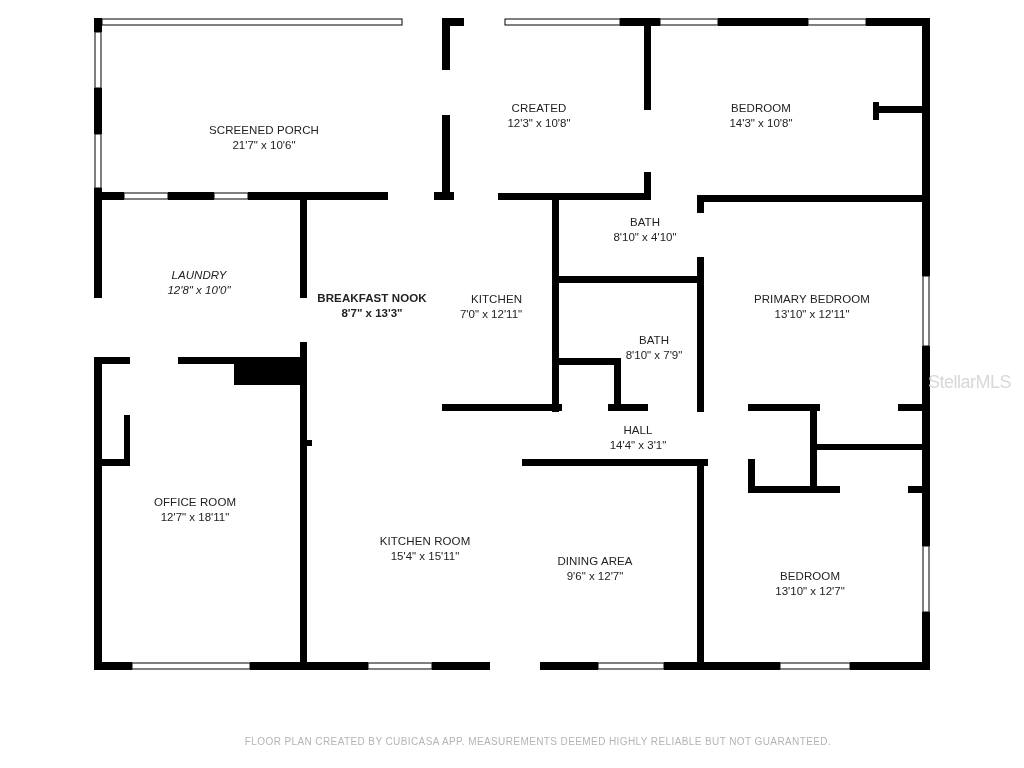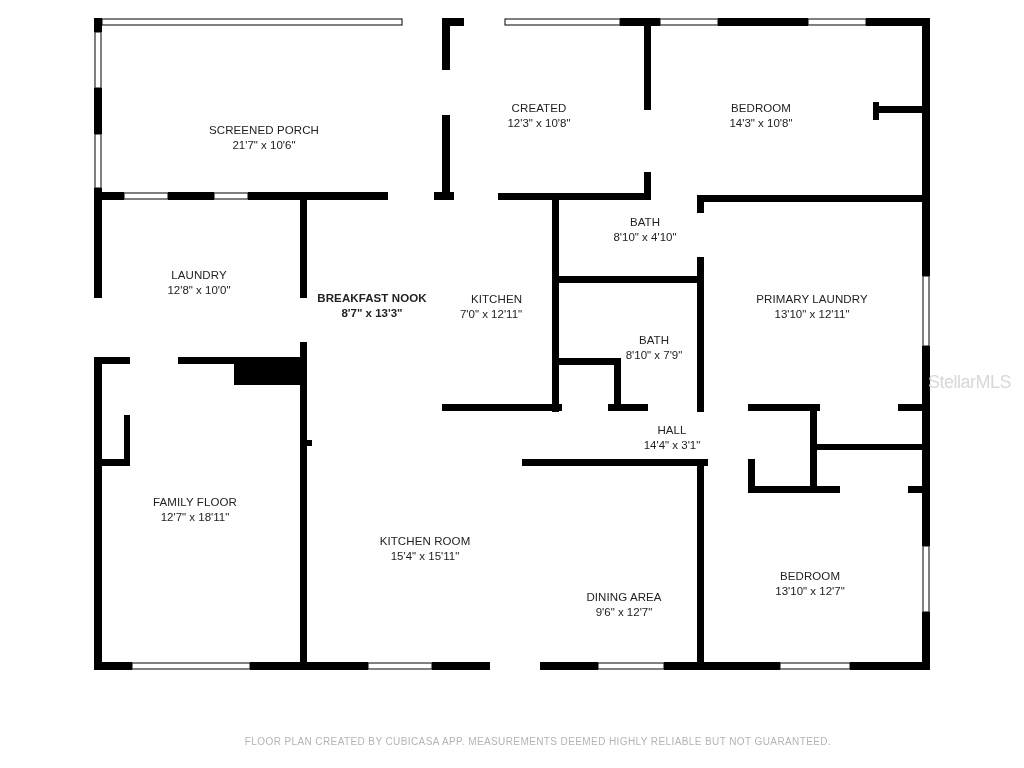--- a/index.html
+++ b/index.html
@@ -113,57 +113,57 @@
   <span class="dims">21'7" x 10'6"</span>
 </div>
 <div class="room-label" style="left:539px;top:116px;">
   <span class="name">CREATED</span>
   <span class="dims">12'3" x 10'8"</span>
 </div>
 <div class="room-label" style="left:761px;top:116px;">
   <span class="name">BEDROOM</span>
   <span class="dims">14'3" x 10'8"</span>
 </div>
-<div class="room-label" style="left:199px;top:283px;">
+<div class="room-label" style="left:199px;top:283px;font-style:italic;">
   <span class="name">LAUNDRY</span>
   <span class="dims">12'8" x 10'0"</span>
 </div>
 <div class="room-label" style="left:372px;top:306px;font-weight:bold;">
   <span class="name">BREAKFAST NOOK</span>
   <span class="dims">8'7" x 13'3"</span>
 </div>
 <div class="room-label" style="left:491px;top:307px;text-align:right;">
   <span class="name">KITCHEN</span>
   <span class="dims">7'0" x 12'11"</span>
 </div>
 <div class="room-label" style="left:645px;top:230px;">
   <span class="name">BATH</span>
   <span class="dims">8'10" x 4'10"</span>
 </div>
 <div class="room-label" style="left:654px;top:348px;">
   <span class="name">BATH</span>
   <span class="dims">8'10" x 7'9"</span>
 </div>
 <div class="room-label" style="left:812px;top:307px;">
-  <span class="name">PRIMARY LAUNDRY</span>
+  <span class="name">PRIMARY BEDROOM</span>
   <span class="dims">13'10" x 12'11"</span>
 </div>
-<div class="room-label" style="left:672px;top:438px;">
+<div class="room-label" style="left:638px;top:438px;">
   <span class="name">HALL</span>
   <span class="dims">14'4" x 3'1"</span>
 </div>
 <div class="room-label" style="left:195px;top:510px;">
-  <span class="name">FAMILY FLOOR</span>
+  <span class="name">OFFICE ROOM</span>
   <span class="dims">12'7" x 18'11"</span>
 </div>
 <div class="room-label" style="left:425px;top:549px;">
   <span class="name">KITCHEN ROOM</span>
   <span class="dims">15'4" x 15'11"</span>
 </div>
-<div class="room-label" style="left:624px;top:569px;margin-top:36px;">
+<div class="room-label" style="left:595px;top:569px;">
   <span class="name">DINING AREA</span>
   <span class="dims">9'6" x 12'7"</span>
 </div>
 <div class="room-label" style="left:810px;top:584px;">
   <span class="name">BEDROOM</span>
   <span class="dims">13'10" x 12'7"</span>
 </div>
 
 <div class="watermark">StellarMLS</div>
 <div class="footer">FLOOR PLAN CREATED BY CUBICASA APP. MEASUREMENTS DEEMED HIGHLY RELIABLE BUT NOT GUARANTEED.</div>

